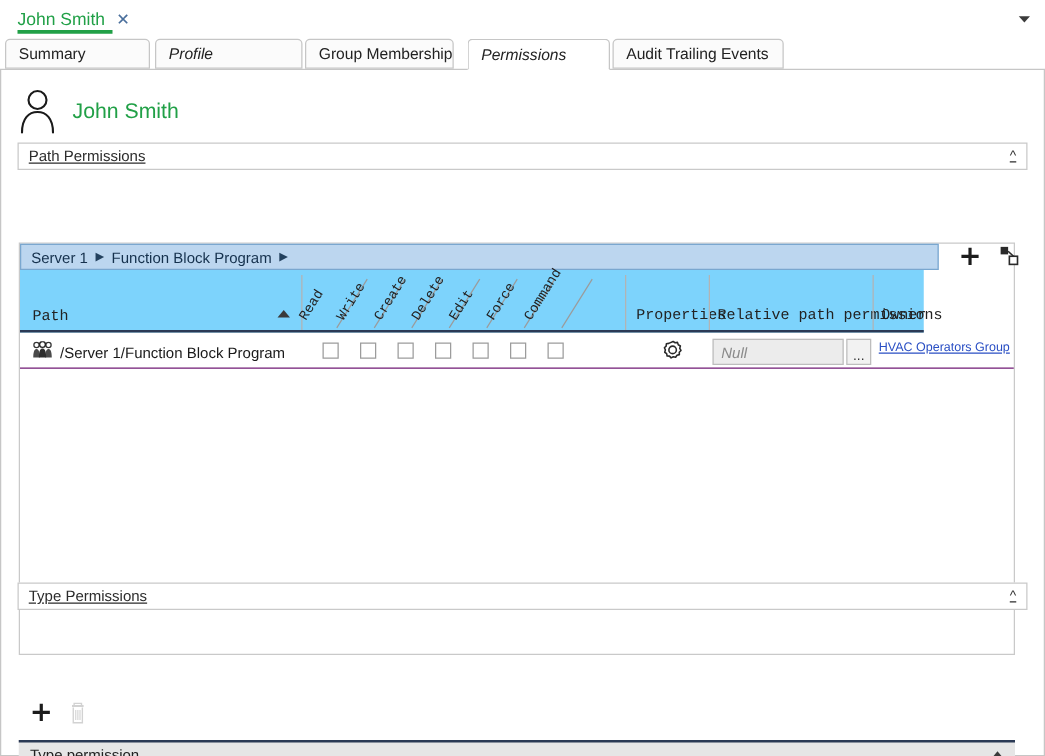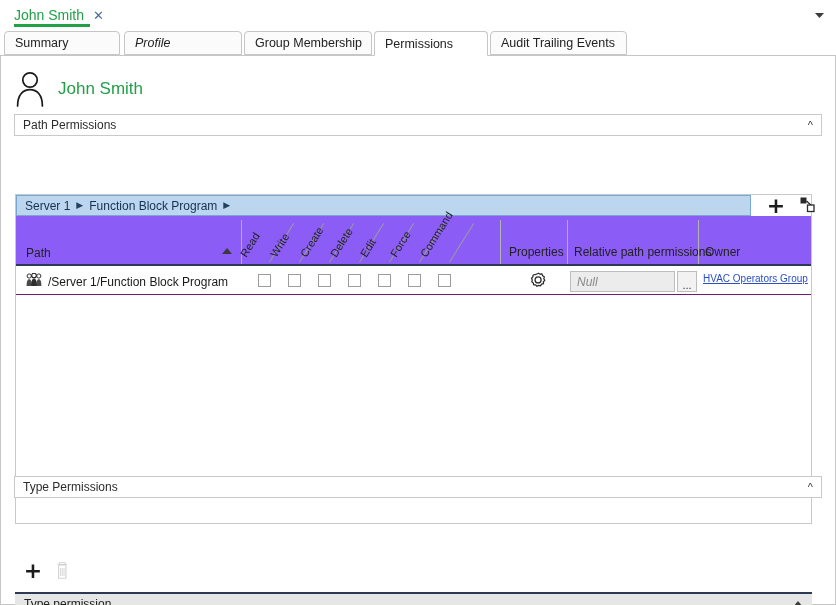--- a/index.html
+++ b/index.html
@@ -89,20 +89,21 @@
 
   
   .expander {
     position: absolute; height: 22px; box-sizing: border-box;
     border: 1px solid #c9c9c9;
     background: #ffffff;
     display: flex; align-items: center;
     padding: 0 8px;
     font-size: 12px; color: #2c2c2c;
     cursor: pointer;
+    text-decoration: underline;
   }
   .expander .chev { margin-left: auto; font-size: 11px; color: #333; line-height: 11px; }
 
   
   .grid-box {
     position: absolute; left: 14px; top: 138px;
     width: 797px; height: 330px;
     border: 1px solid #c9c9c9;
     box-sizing: border-box;
     background: #ffffff;
@@ -126,24 +127,25 @@
     position: absolute; cursor: pointer;
     display: flex; align-items: center; justify-content: center;
   }
   .plus-big {
     font-size: 22px; line-height: 22px; color: #1c1c1c;
     font-family: "DejaVu Sans", sans-serif; font-weight: bold;
   }
 
   
   .grid-head {
-    position: absolute; left: 0; top: 21px; width: 795px; height: 50px;
-    background: #8b5cf6;
+    position: absolute; left: 0; top: 21px; width: 723px; height: 50px;
+    background: #7dd3fc;
     border-bottom: 2px solid #2b3a55;
     box-sizing: border-box;
+    font-family: Liberation Mono, monospace;
   }
   .gh-path {
     position: absolute; left: 10px; top: 30px;
     font-size: 12px; color: #222;
   }
   .gh-sortarrow {
     position: absolute; left: 206px; top: 32px;
     width: 0; height: 0;
     border-left: 5px solid transparent;
     border-right: 5px solid transparent;
@@ -245,22 +247,22 @@
     <div class="tabstrip-overflow">
       <svg width="11" height="8" viewBox="0 0 11 8" aria-hidden="true">
         <path d="M1 2 L10 2 L5.5 7 Z" fill="#3b3b3b"></path>
       </svg>
     </div>
   </div>
 
   <div class="tabrow">
     <div class="tab" style="left:4px;width:116px;">Summary</div>
     <div class="tab" style="left:124px;width:118px;font-style:italic;">Profile</div>
-    <div class="tab" style="left:244px;width:128px;">Group Membership</div>
-    <div class="tab active" style="left:374px;width:114px;">Permissions</div>
+    <div class="tab" style="left:244px;width:119px;">Group Membership</div>
+    <div class="tab active" style="left:374px;width:114px;font-style:italic;">Permissions</div>
     <div class="tab" style="left:490px;width:137px;">Audit Trailing Events</div>
   </div>
   <div class="tabrow-baseline"></div>
 
   <div class="page">
 
     <div class="user-header">
       <span class="user-icon">
         <svg width="32" height="38" viewBox="0 0 32 38" aria-hidden="true">
           <circle cx="16" cy="10" r="7.2" fill="none" stroke="#1a1a1a" stroke-width="1.7"></circle>
@@ -360,21 +362,21 @@
             <circle cx="9.1" cy="7.9" r="3" fill="none" stroke="#2a2a2a" stroke-width="1.25"></circle>
           </svg>
         </span>
 
         <span class="null-field">Null</span>
         <span class="ellipsis-btn">...</span>
         <span class="owner-link">HVAC Operators Group</span>
       </div>
     </div>
 
-    <div class="expander" style="left:13px; top:420px; width:808px;">
+    <div class="expander" style="left:13px; top:410px; width:808px;">
       <span>Type Permissions</span>
       <span class="chev">^</span>
     </div>
 
     <div class="tp-toolbar">
       <span class="toolbtn" style="left:6px; top:2px; width:24px; height:26px;">
         <span class="plus-big">+</span>
       </span>
       <span class="toolbtn" style="left:36px; top:4px; width:22px; height:24px; opacity:.38;">
         <span>

